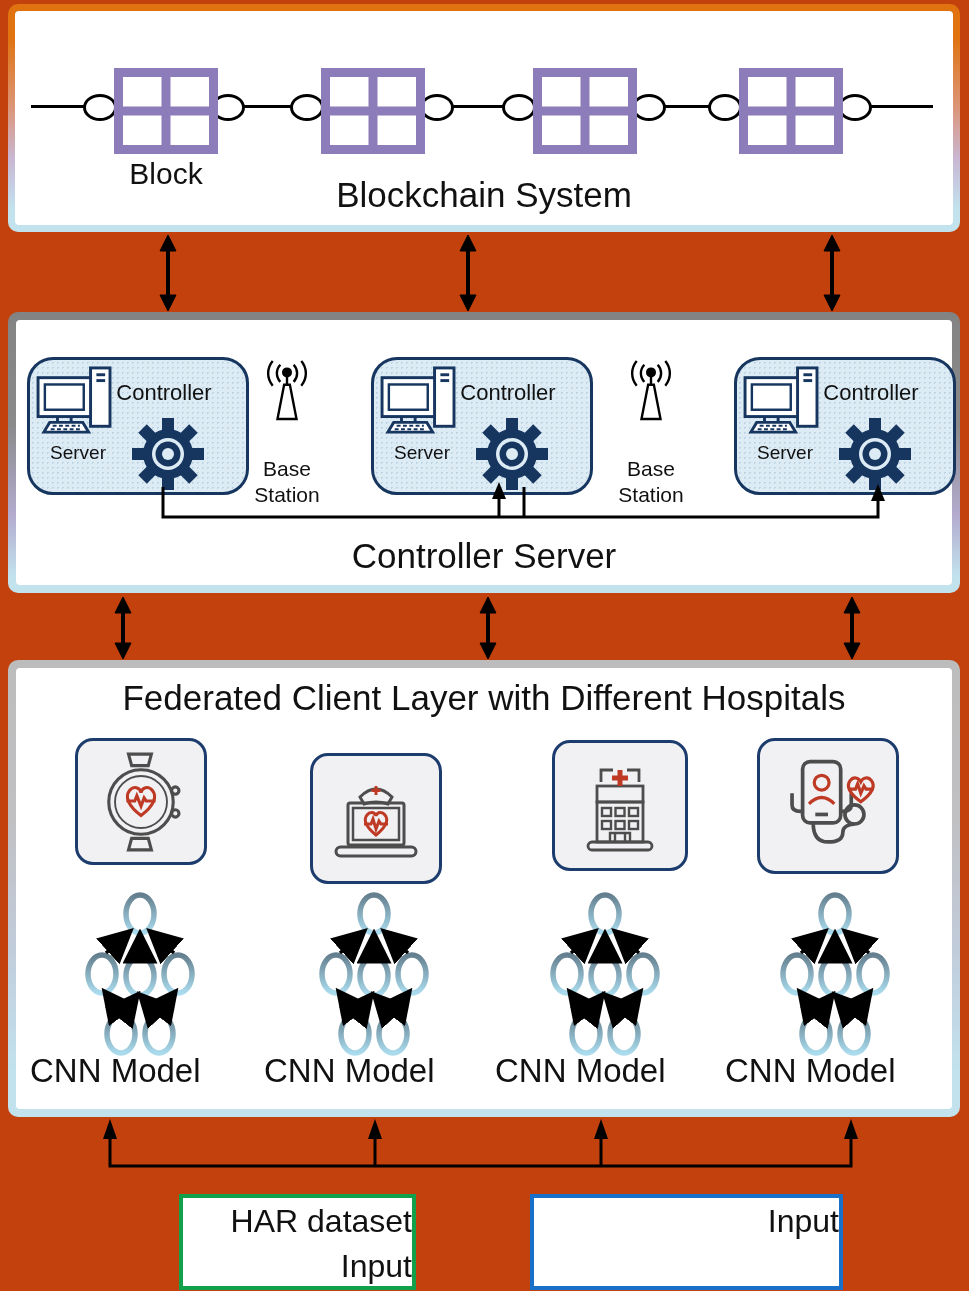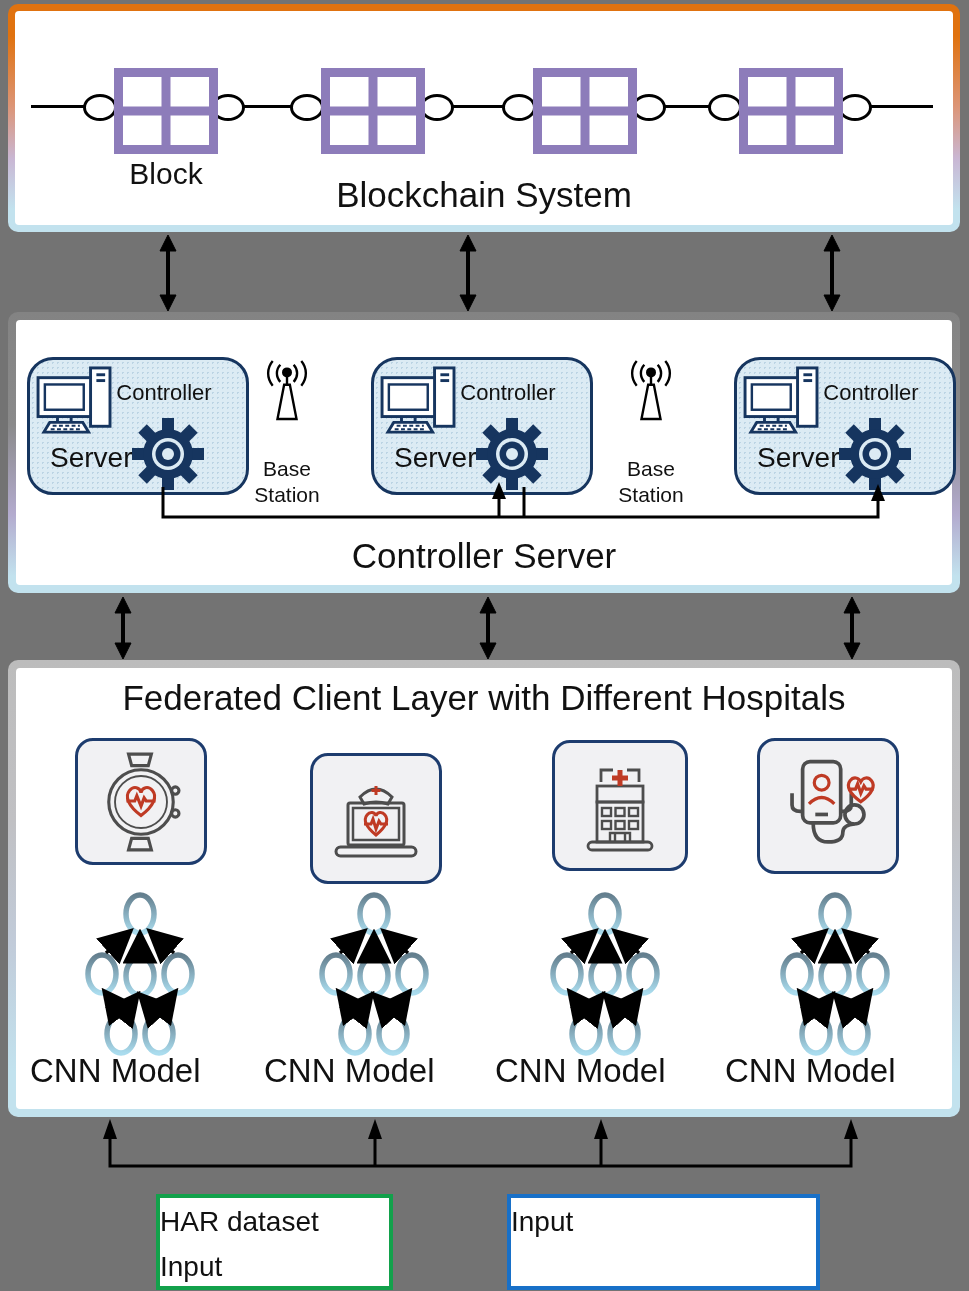--- a/index.html
+++ b/index.html
@@ -1,17 +1,17 @@
 <!DOCTYPE html>
 <html><head>
 <meta charset="utf-8">
 <style>
   html,body { margin:0; padding:0; background:#fff; }
   .page {
-    position:relative; width:969px; height:1291px; background:#737373;
+    position:relative; width:969px; height:1291px; background:#c2410c;
     font-family:"Liberation Sans", sans-serif; color:#111; overflow:hidden;
   }
   .layer-box { position:absolute; box-sizing:border-box; border-radius:10px; }
   .layer-inner { position:relative; width:100%; height:100%; background:#fff; border-radius:4px; }
 
   
   .bc-box { left:8px; top:4px; width:952px; height:228px; padding:7px;
     background:linear-gradient(180deg,#e0720f 0%,#e0720f 14%,#dc9577 45%,#c9b7d4 68%,#c2e2ee 90%,#c2e2ee 100%); }
   .chain-line { position:absolute; left:16px; right:20px; top:94px; height:3px; background:#000; }
   .block { position:absolute; top:57px; width:104px; height:86px; background:#fff;
@@ -24,39 +24,39 @@
   .bc-title { position:absolute; left:0; top:164px; width:100%; text-align:center; font-size:35px; }
 
   
   .fs-box { left:8px; top:312px; width:952px; height:281px; padding:8px;
     background:linear-gradient(180deg,#838383 0%,#8a8a8a 40%,#b3abce 72%,#c2e2ee 94%,#c2e2ee 100%); }
   .unit { position:absolute; top:37px; width:222px; height:138px; border:3px solid #16355f; border-radius:26px;
     background-color:#dcebf4; background-image:radial-gradient(#bcd4e4 1px, rgba(0,0,0,0) 1px);
     background-size:5px 5px; box-sizing:border-box; }
   .unit .pc { position:absolute; left:6px; top:6px; width:78px; height:70px; }
   .unit .ctrl-label { position:absolute; left:78px; top:20px; width:112px; text-align:center; font-size:22px; }
-  .unit .srv-label { position:absolute; left:20px; top:82px; font-size:28px; }
+  .unit .srv-label { position:absolute; left:20px; top:82px; font-size:19px; }
   .unit .gear { position:absolute; left:102px; top:58px; width:72px; height:72px; }
   .bs { position:absolute; top:40px; width:110px; text-align:center; }
   .bs svg { width:64px; height:80px; }
   .bs .bs-label { font-size:21px; line-height:26px; margin-top:12px; }
   .fs-title { position:absolute; top:216px; left:0; width:100%; text-align:center; font-size:35px; }
 
   
   .cl-box { left:8px; top:660px; width:952px; height:457px; padding:8px;
     background:linear-gradient(180deg,#bcbcbc 0%,#c0c0c3 35%,#c1cbd9 62%,#c2e2ee 90%,#c2e2ee 100%); }
   .cl-title { position:absolute; top:10px; left:0; width:100%; text-align:center; font-size:35px; }
   .card { position:absolute; border:3px solid #1d3c6e; border-radius:18px; background:#f1f1f3;
     box-sizing:border-box; display:flex; align-items:center; justify-content:center; }
   .net { position:absolute; top:224px; width:130px; height:165px; }
   .cnn { position:absolute; top:384px; width:220px; text-align:left; font-size:33px; }
 
   
-  .ds { position:absolute; box-sizing:border-box; text-align:left; font-size:28px; line-height:45px;
-    padding-top:1px; background:#fff; }
+  .ds { position:absolute; box-sizing:border-box; text-align:right; font-size:32px; line-height:45px;
+    padding-top:1px; background:#fff;margin-left:23px; }
   .ds-har { left:156px; top:1194px; width:237px; height:96px; border:4px solid #12a14b; }
   .ds-pam { left:507px; top:1194px; width:313px; height:96px; border:4px solid #1870c8; }
 
   
   .overlay { position:absolute; left:0; top:0; width:969px; height:1291px; pointer-events:none; z-index:5; }
 </style>
 </head>
 <body>
 
 <div class="page">

